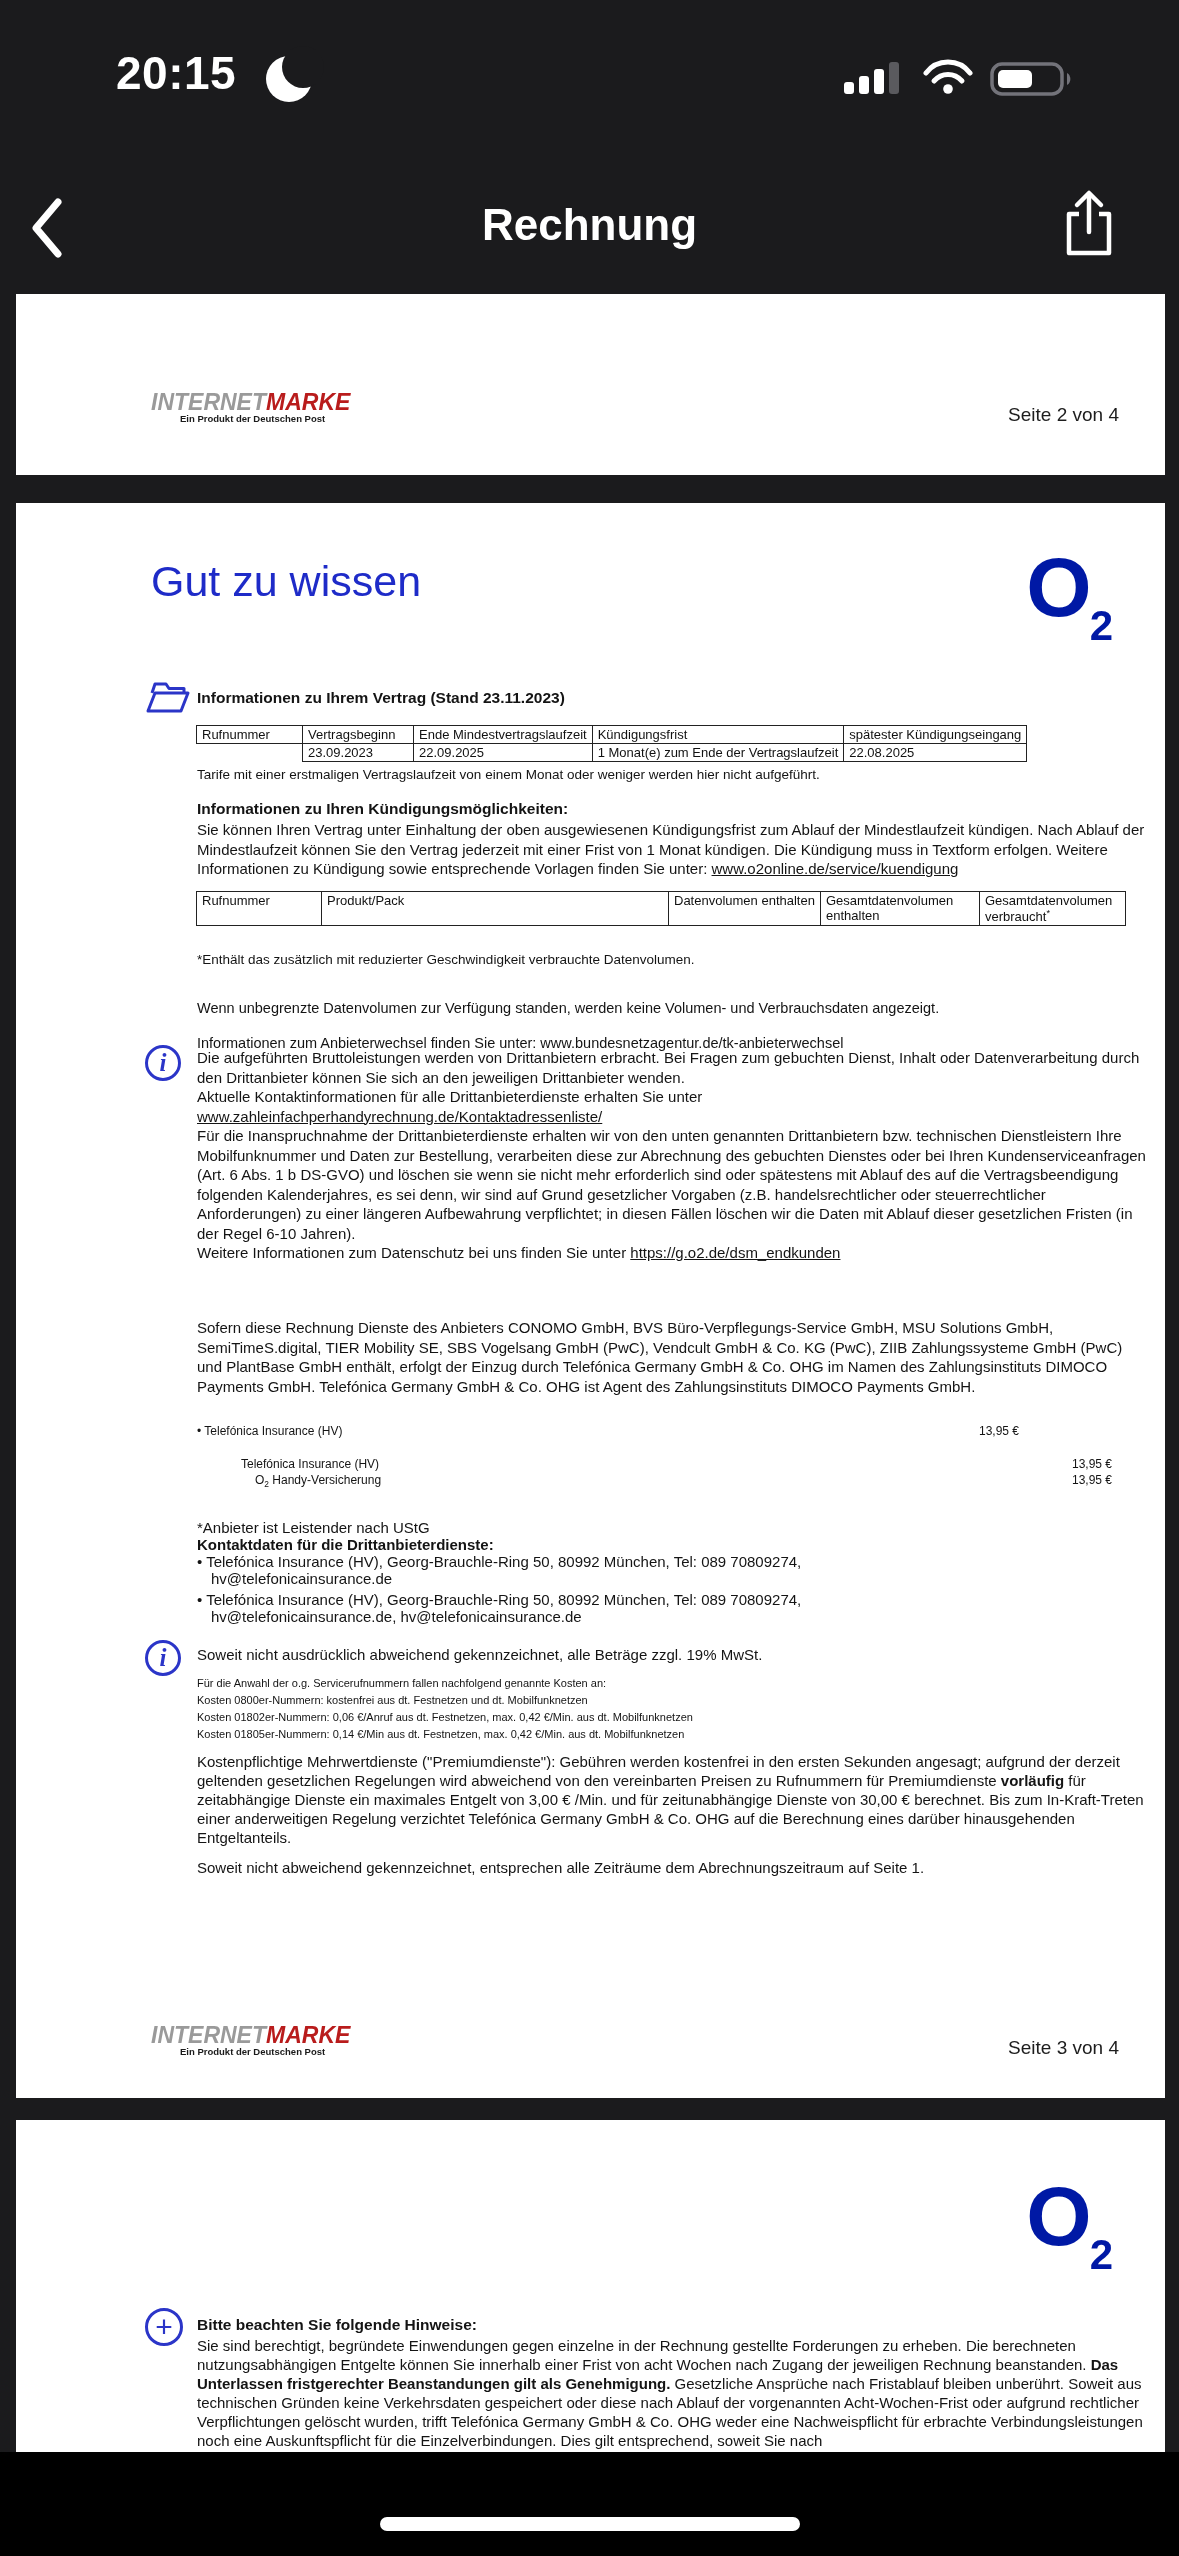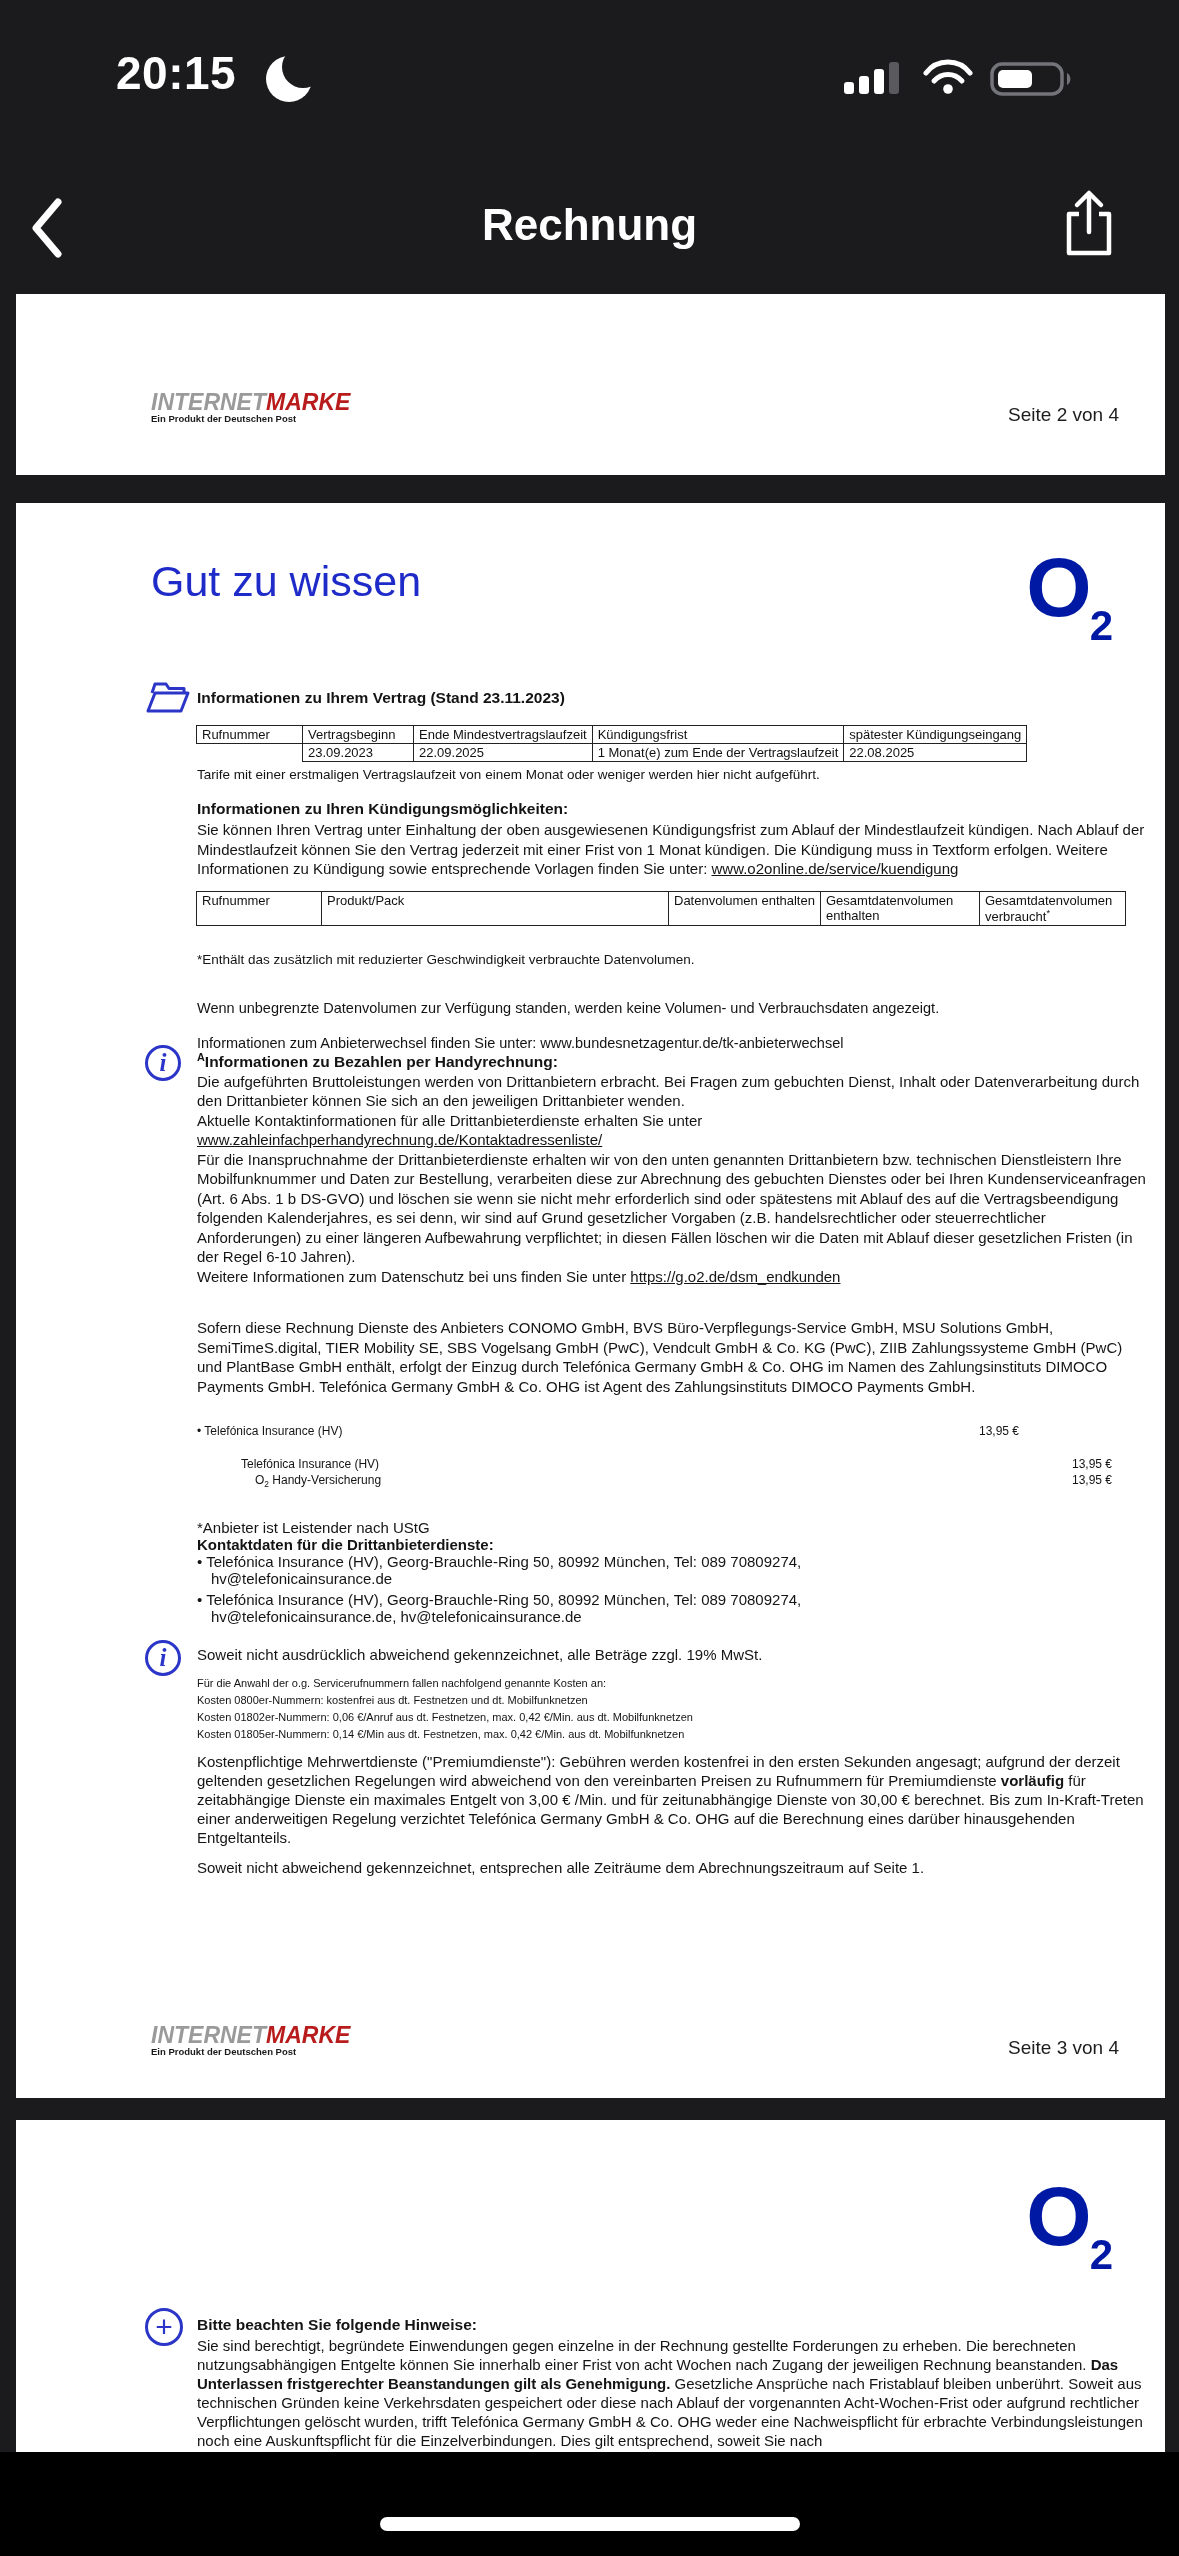--- a/index.html
+++ b/index.html
@@ -24,21 +24,21 @@
 
   
   .page{position:absolute;left:16px;width:1149px;background:#fff;color:#141414;}
   .p1{top:294px;height:181px;}
   .p2{top:503px;height:1595px;}
   .p3{top:2120px;height:332px;overflow:hidden;}
 
   .brand{position:absolute;line-height:1.05;}
   .brand .bn{font-style:italic;font-weight:700;font-size:23px;white-space:nowrap;}
   .bn .lt{color:#9a9a9a}.bn .bd{color:#b91c1c}
-  .brand .tg{font-size:9.5px;font-weight:700;color:#1a1a1a;}
+  .brand .tg{font-size:9.5px;font-weight:700;color:#1a1a1a;margin-left:29px;}
   .pagenum{position:absolute;font-size:19px;color:#1d1d1d;}
   .p1 .brand{left:135px;top:96px}   .p1 .pagenum{right:46px;top:110px}
   .p2 .brand{left:135px;top:1520px} .p2 .pagenum{right:46px;top:1534px}
 
   .o2{position:absolute;color:#0019A5;font-weight:600;line-height:1;white-space:nowrap;}
   .o2 .O{font-size:84px;}
   .o2 .s2{font-size:42px;position:relative;top:24px;left:-2px;display:inline-block;}
   .p2 .o2{right:50px;top:42px}
   .p3 .o2{right:50px;top:54px}
 
@@ -224,21 +224,20 @@
         </tr>
       </tbody>
         </table>
       <div class="small-note n-foot">*Enthält das zusätzlich mit reduzierter Geschwindigkeit verbrauchte Datenvolumen.</div>
 
       <div class="mid-note n2">Wenn unbegrenzte Datenvolumen zur Verfügung standen, werden keine Volumen- und Verbrauchsdaten angezeigt.</div>
       <div class="mid-note n3">Informationen zum Anbieterwechsel finden Sie unter: www.bundesnetzagentur.de/tk-anbieterwechsel</div>
 
       <div class="info-ic i1">i</div>
       <div class="body-text pay-block">
-        <div class="bh"><sup>A</sup><span style="font-weight: 700;">Informationen zu Bezahlen per Handyrechnung:</span></div>
         <div><span>Die aufgeführten Bruttoleistungen werden von Drittanbietern erbracht. Bei Fragen zum gebuchten Dienst, Inhalt oder Datenverarbeitung durch den Drittanbieter können Sie sich an den jeweiligen Drittanbieter wenden.</span><br><span>Aktuelle Kontaktinformationen für alle Drittanbieterdienste erhalten Sie unter</span><br><span></span><span style="text-decoration: underline;">www.zahleinfachperhandyrechnung.de/Kontaktadressenliste/</span><span></span><br><span>Für die Inanspruchnahme der Drittanbieterdienste erhalten wir von den unten genannten Drittanbietern bzw. technischen Dienstleistern Ihre Mobilfunknummer und Daten zur Bestellung, verarbeiten diese zur Abrechnung des gebuchten Dienstes oder bei Ihren Kundenserviceanfragen (Art. 6 Abs. 1 b DS-GVO) und löschen sie wenn sie nicht mehr erforderlich sind oder spätestens mit Ablauf des auf die Vertragsbeendigung folgenden Kalenderjahres, es sei denn, wir sind auf Grund gesetzlicher Vorgaben (z.B. handelsrechtlicher oder steuerrechtlicher Anforderungen) zu einer längeren Aufbewahrung verpflichtet; in diesen Fällen löschen wir die Daten mit Ablauf dieser gesetzlichen Fristen (in der Regel 6-10 Jahren).</span><br><span>Weitere Informationen zum Datenschutz bei uns finden Sie unter </span><span style="text-decoration: underline;">https://g.o2.de/dsm_endkunden</span></div>
       </div>
       <div class="body-text company-para">Sofern diese Rechnung Dienste des Anbieters CONOMO GmbH, BVS Büro-Verpflegungs-Service GmbH, MSU Solutions GmbH, SemiTimeS.digital, TIER Mobility SE, SBS Vogelsang GmbH (PwC), Vendcult GmbH &amp; Co. KG (PwC), ZIIB Zahlungssysteme GmbH (PwC) und PlantBase GmbH enthält, erfolgt der Einzug durch Telefónica Germany GmbH &amp; Co. OHG im Namen des Zahlungsinstituts DIMOCO Payments GmbH. Telefónica Germany GmbH &amp; Co. OHG ist Agent des Zahlungsinstituts DIMOCO Payments GmbH.</div>
 
       <div class="chg c1">
         <span>•  </span><span>Telefónica Insurance (HV)</span>
         <span class="amt amt1">13,95 €</span>
       </div>
       <div class="chg c3">
         <span class="ind44">Telefónica Insurance (HV)</span>

